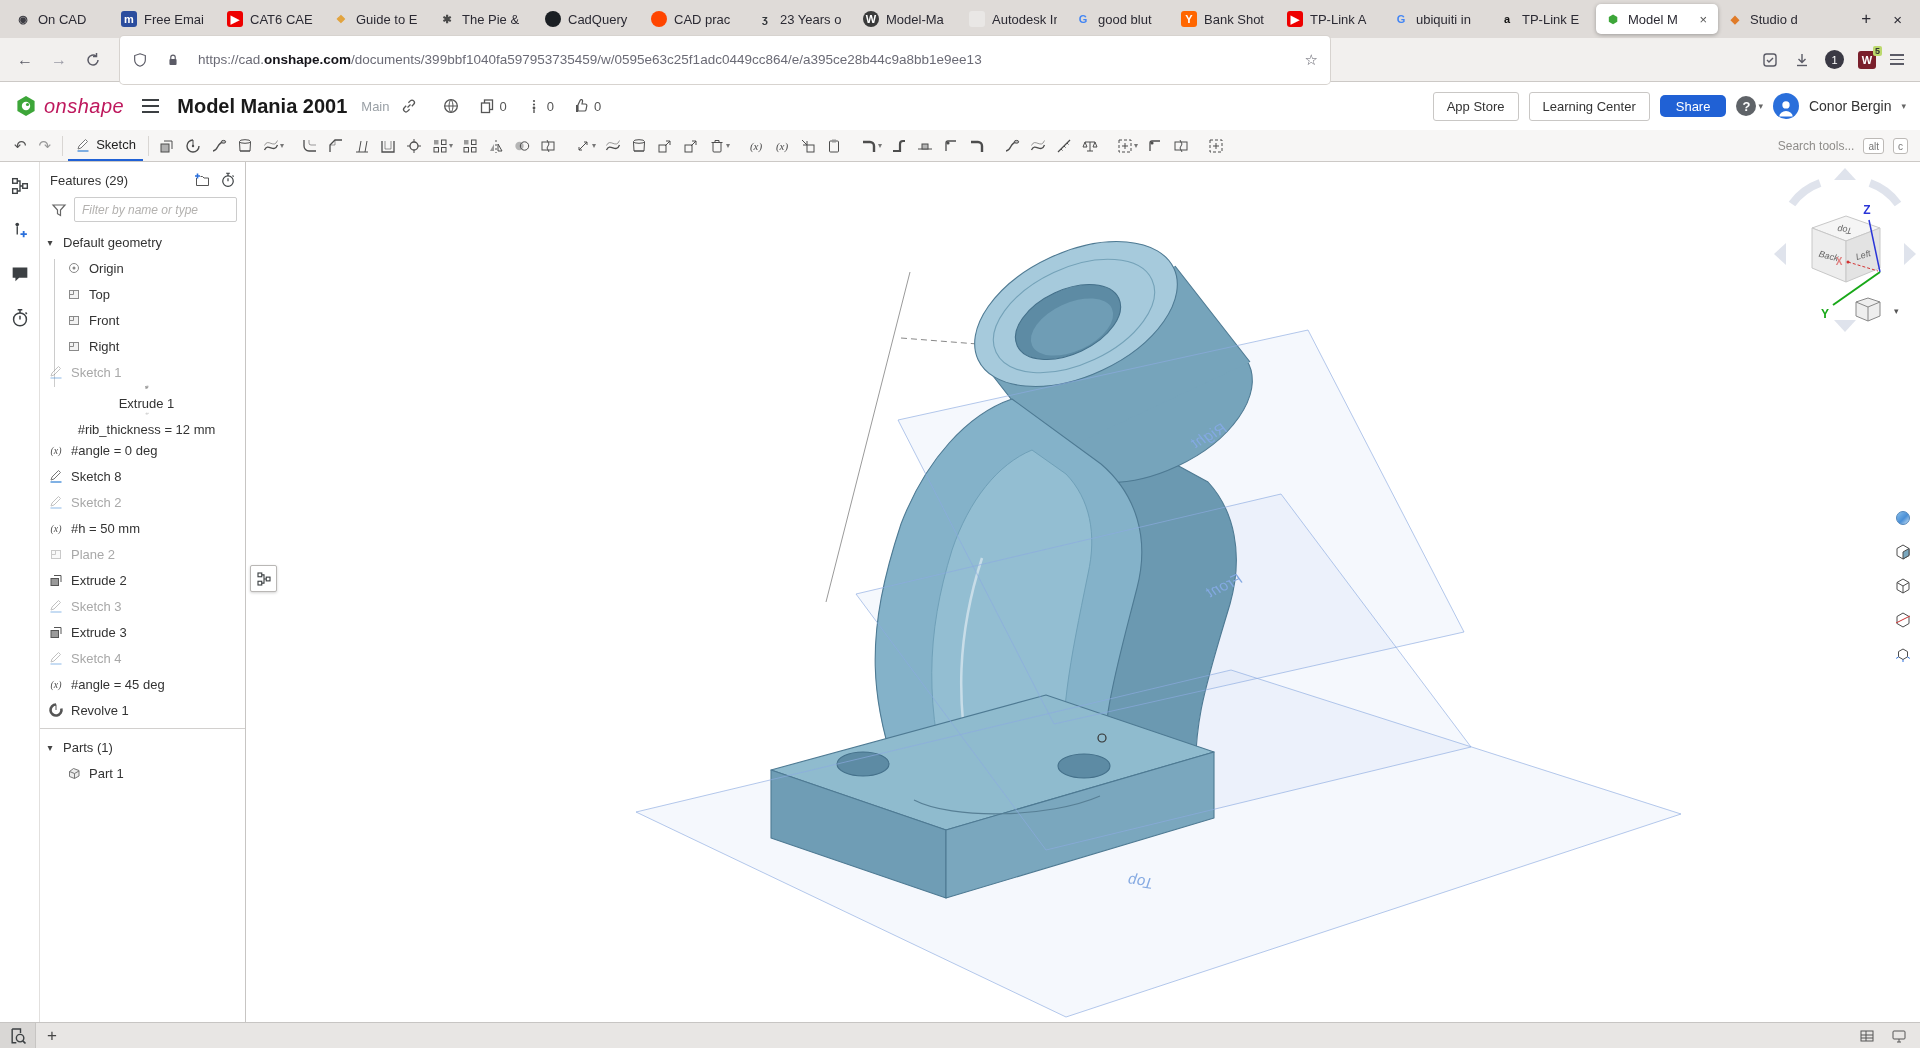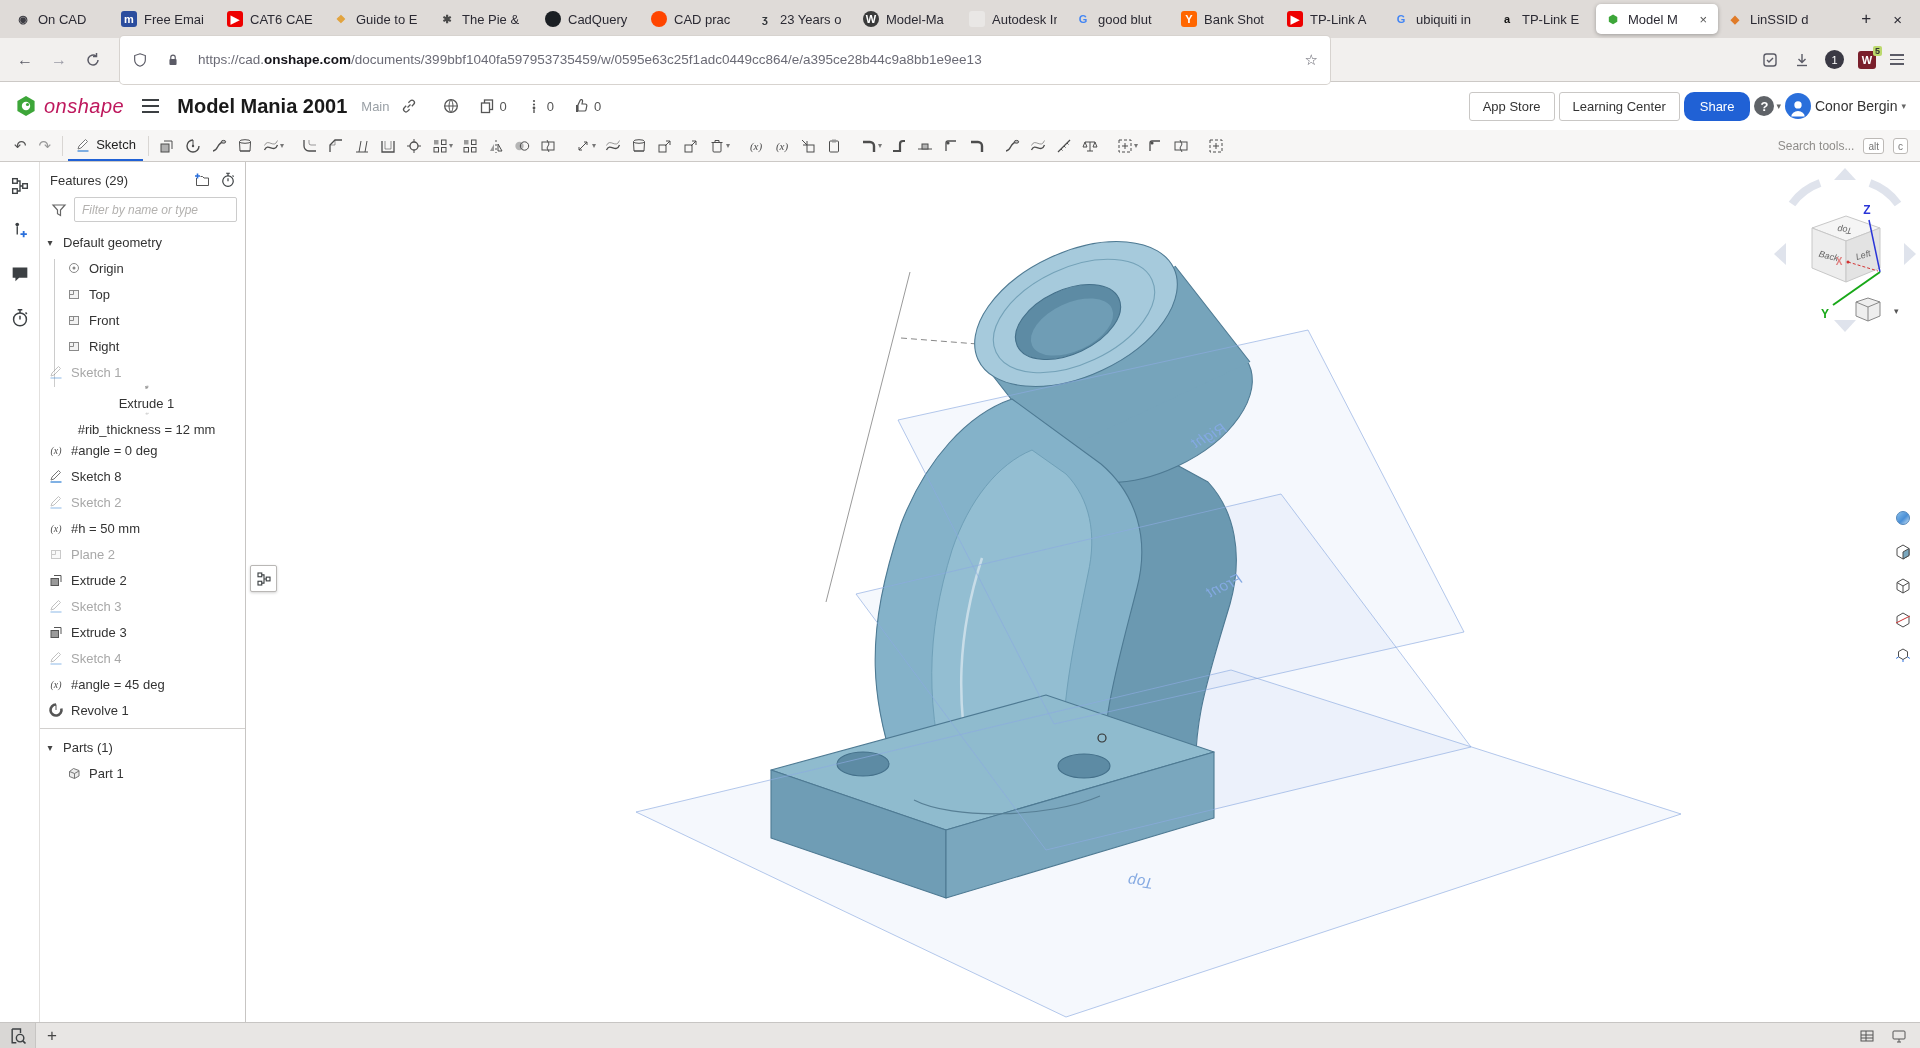--- a/index.html
+++ b/index.html
@@ -36,23 +36,23 @@
   
   .os-header{height:48px;background:#fff;display:flex;align-items:center;padding:0 14px;gap:10px;}
   .os-logo{display:flex;align-items:center;gap:6px;}
   .os-word{font-size:20px;color:#be185d;letter-spacing:.5px;font-style:italic;}
   .os-menu{display:flex;flex-direction:column;gap:3.5px;margin:0 8px;}
   .os-menu i{width:17px;height:2.2px;background:#3c4043;display:block;}
   .doc-title{font-size:20px;font-weight:bold;color:#1a1a1a;}
   .ws-name{font-size:13px;color:#9aa0a6;margin-left:4px;}
   .hd-ic{color:#555;display:flex;align-items:center;gap:4px;font-size:13px;}
   .hd-group{display:flex;align-items:center;gap:18px;margin-left:14px;}
-  .hd-right{margin-left:auto;display:flex;align-items:center;gap:4px;}
+  .hd-right{margin-left:auto;display:flex;align-items:center;gap:10px;}
   .btn-o{height:29px;padding:0 13px;border:1px solid #c9c7c5;border-radius:3px;background:#fff;font-size:13px;color:#333;display:flex;align-items:center;}
-  .btn-share{height:29px;padding:0 16px;border-radius:10px;background:#2061d5;color:#fff;font-size:13px;display:flex;align-items:center;}
+  .btn-share{height:22px;padding:0 16px;border-radius:5px;background:#2061d5;color:#fff;font-size:13px;display:flex;align-items:center;}
   .help-b{display:flex;align-items:center;gap:2px;color:#555;}
   .help-circ{width:20px;height:20px;border-radius:50%;background:#5f6368;color:#fff;font-size:13px;font-weight:bold;display:flex;align-items:center;justify-content:center;}
   .avatar{width:26px;height:26px;border-radius:50%;background:#2a6fdb;display:flex;align-items:end;justify-content:center;overflow:hidden;}
   .uname{font-size:14px;color:#333;}
   .caret{font-size:9px;color:#666;}
 
   
   .os-toolbar{height:32px;background:#f7f6f5;border-bottom:1px solid #ccc9c6;display:flex;align-items:center;padding:0 8px;}
   .tbtn{height:26px;display:flex;align-items:center;padding:0 4px;border-radius:2px;gap:1px;}
   .tbtn .caret{font-size:8px;color:#777;margin-left:-1px;}
@@ -426,21 +426,21 @@
         <span class="favicon" style="background: transparent; color: rgb(17, 17, 17);">a</span>
         <span class="tlabel">TP-Link E</span>
       </div>
       <div class="tab active">
         <span class="favicon" style="background: transparent; color: rgb(61, 166, 57);">⬢</span>
         <span class="tlabel">Model M</span>
         <span class="tclose">×</span>
       </div>
       <div class="tab">
         <span class="favicon" style="background: transparent; color: rgb(224, 123, 40);">◆</span>
-        <span class="tlabel">LinSSID d</span>
+        <span class="tlabel">Studio d</span>
       </div>
     </div>
   <span class="newtab-btn">+</span>
   <span class="winclose-btn">×</span>
 </div>
 
 <div class="urlrow">
   <span class="navbtn">←</span>
   <span class="navbtn" style="color:#9b9ba6">→</span>
   <span class="navbtn">

